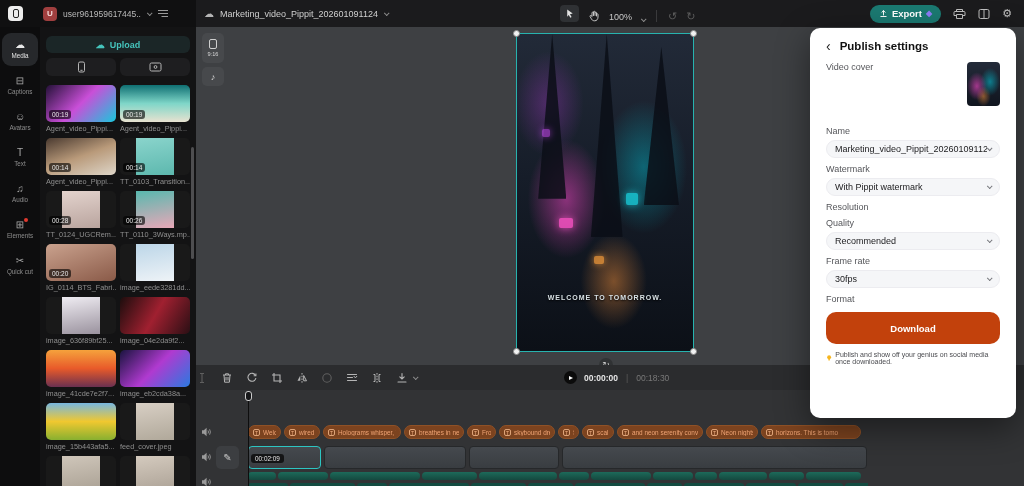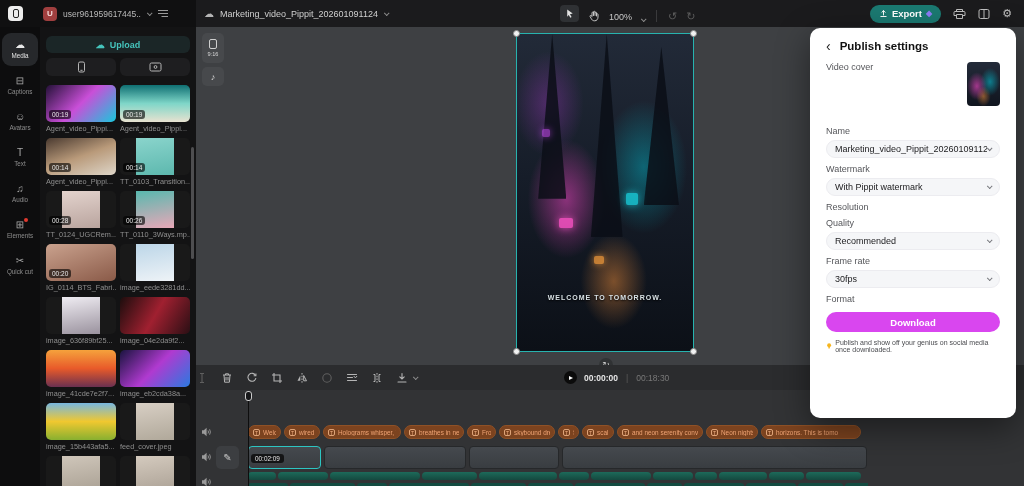--- a/index.html
+++ b/index.html
@@ -122,21 +122,21 @@
   .coverthumb{width:33px;height:44px;border-radius:4px;background:
     radial-gradient(14px 20px at 30% 55%,rgba(255,72,205,.6),transparent 70%),
     radial-gradient(14px 20px at 70% 45%,rgba(0,215,235,.5),transparent 70%),
     radial-gradient(10px 14px at 50% 78%,rgba(255,150,60,.5),transparent 72%),
     linear-gradient(180deg,#232b39 0%,#10151e 100%);}
   .field{margin-bottom:6px;}
   .f-label{font-size:9px;color:#55565a;margin-bottom:4px;}
   .control{height:18px;border-radius:9px;background:#f5f6f8;border:1px solid #ececf0;display:flex;align-items:center;justify-content:space-between;padding:0 8px;}
   .c-val{font-size:9px;color:#1c1c1e;white-space:nowrap;overflow:hidden;}
   .control .cv{border-color:#76777c;}
-  .dlbtn{margin-top:8px;height:20px;border-radius:10px;background:#d946ef;color:#fff;font-size:9.5px;font-weight:bold;display:flex;align-items:center;justify-content:center;}
+  .dlbtn{margin-top:8px;height:32px;border-radius:10px;background:#c2410c;color:#fff;font-size:9.5px;font-weight:bold;display:flex;align-items:center;justify-content:center;}
   .epnote{margin-top:7px;display:flex;align-items:center;justify-content:center;gap:3px;font-size:7px;color:#4a4b4f;}
 
   svg{display:block;}
 </style>
 </head>
 <body>
 
 <div class="app">
 
   <div class="topbar">

